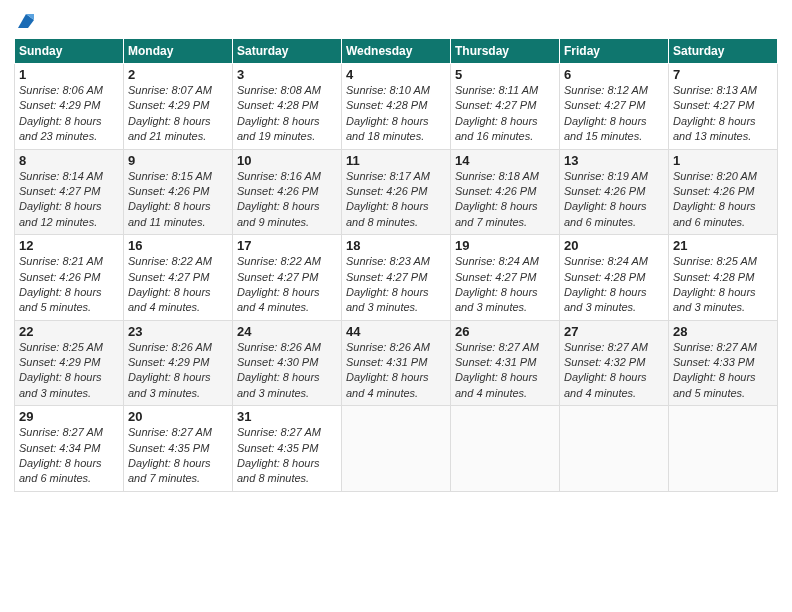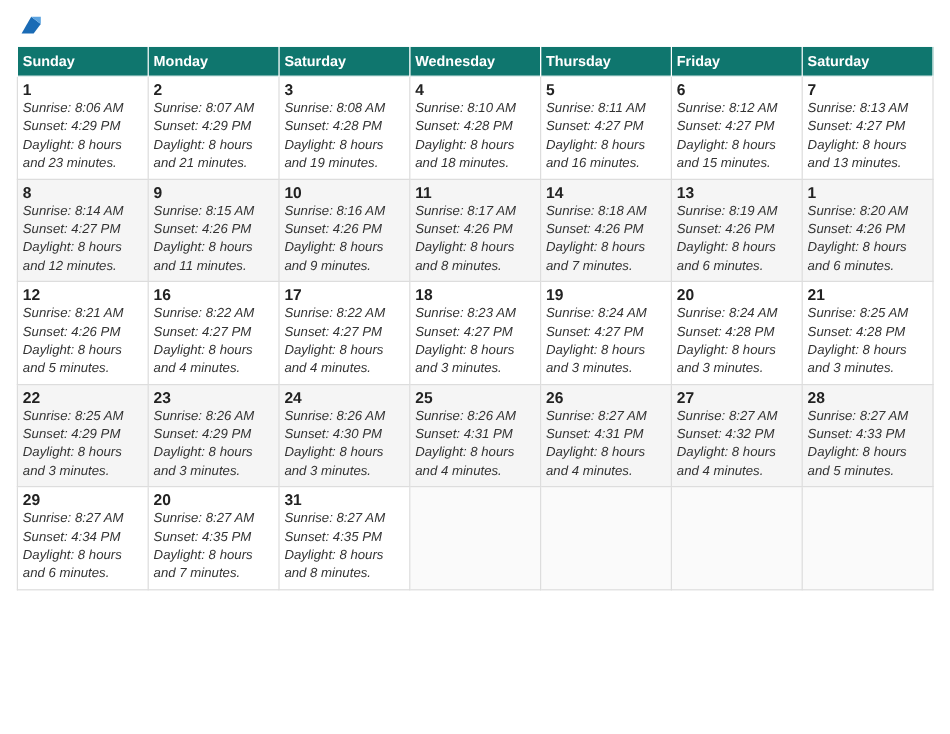--- a/index.html
+++ b/index.html
@@ -231,21 +231,21 @@
           </td>
           <td>
             <span class="day-number">23</span>
             <div class="day-info">Sunrise: 8:26 AM<br>Sunset: 4:29 PM<br>Daylight: 8 hours and 3 minutes.</div>
           </td>
           <td>
             <span class="day-number">24</span>
             <div class="day-info">Sunrise: 8:26 AM<br>Sunset: 4:30 PM<br>Daylight: 8 hours and 3 minutes.</div>
           </td>
           <td>
-            <span class="day-number">25</span>
+            <span class="day-number">44</span>
             <div class="day-info">Sunrise: 8:26 AM<br>Sunset: 4:31 PM<br>Daylight: 8 hours and 4 minutes.</div>
           </td>
           <td>
             <span class="day-number">26</span>
             <div class="day-info">Sunrise: 8:27 AM<br>Sunset: 4:31 PM<br>Daylight: 8 hours and 4 minutes.</div>
           </td>
           <td>
             <span class="day-number">27</span>
             <div class="day-info">Sunrise: 8:27 AM<br>Sunset: 4:32 PM<br>Daylight: 8 hours and 4 minutes.</div>
           </td>

